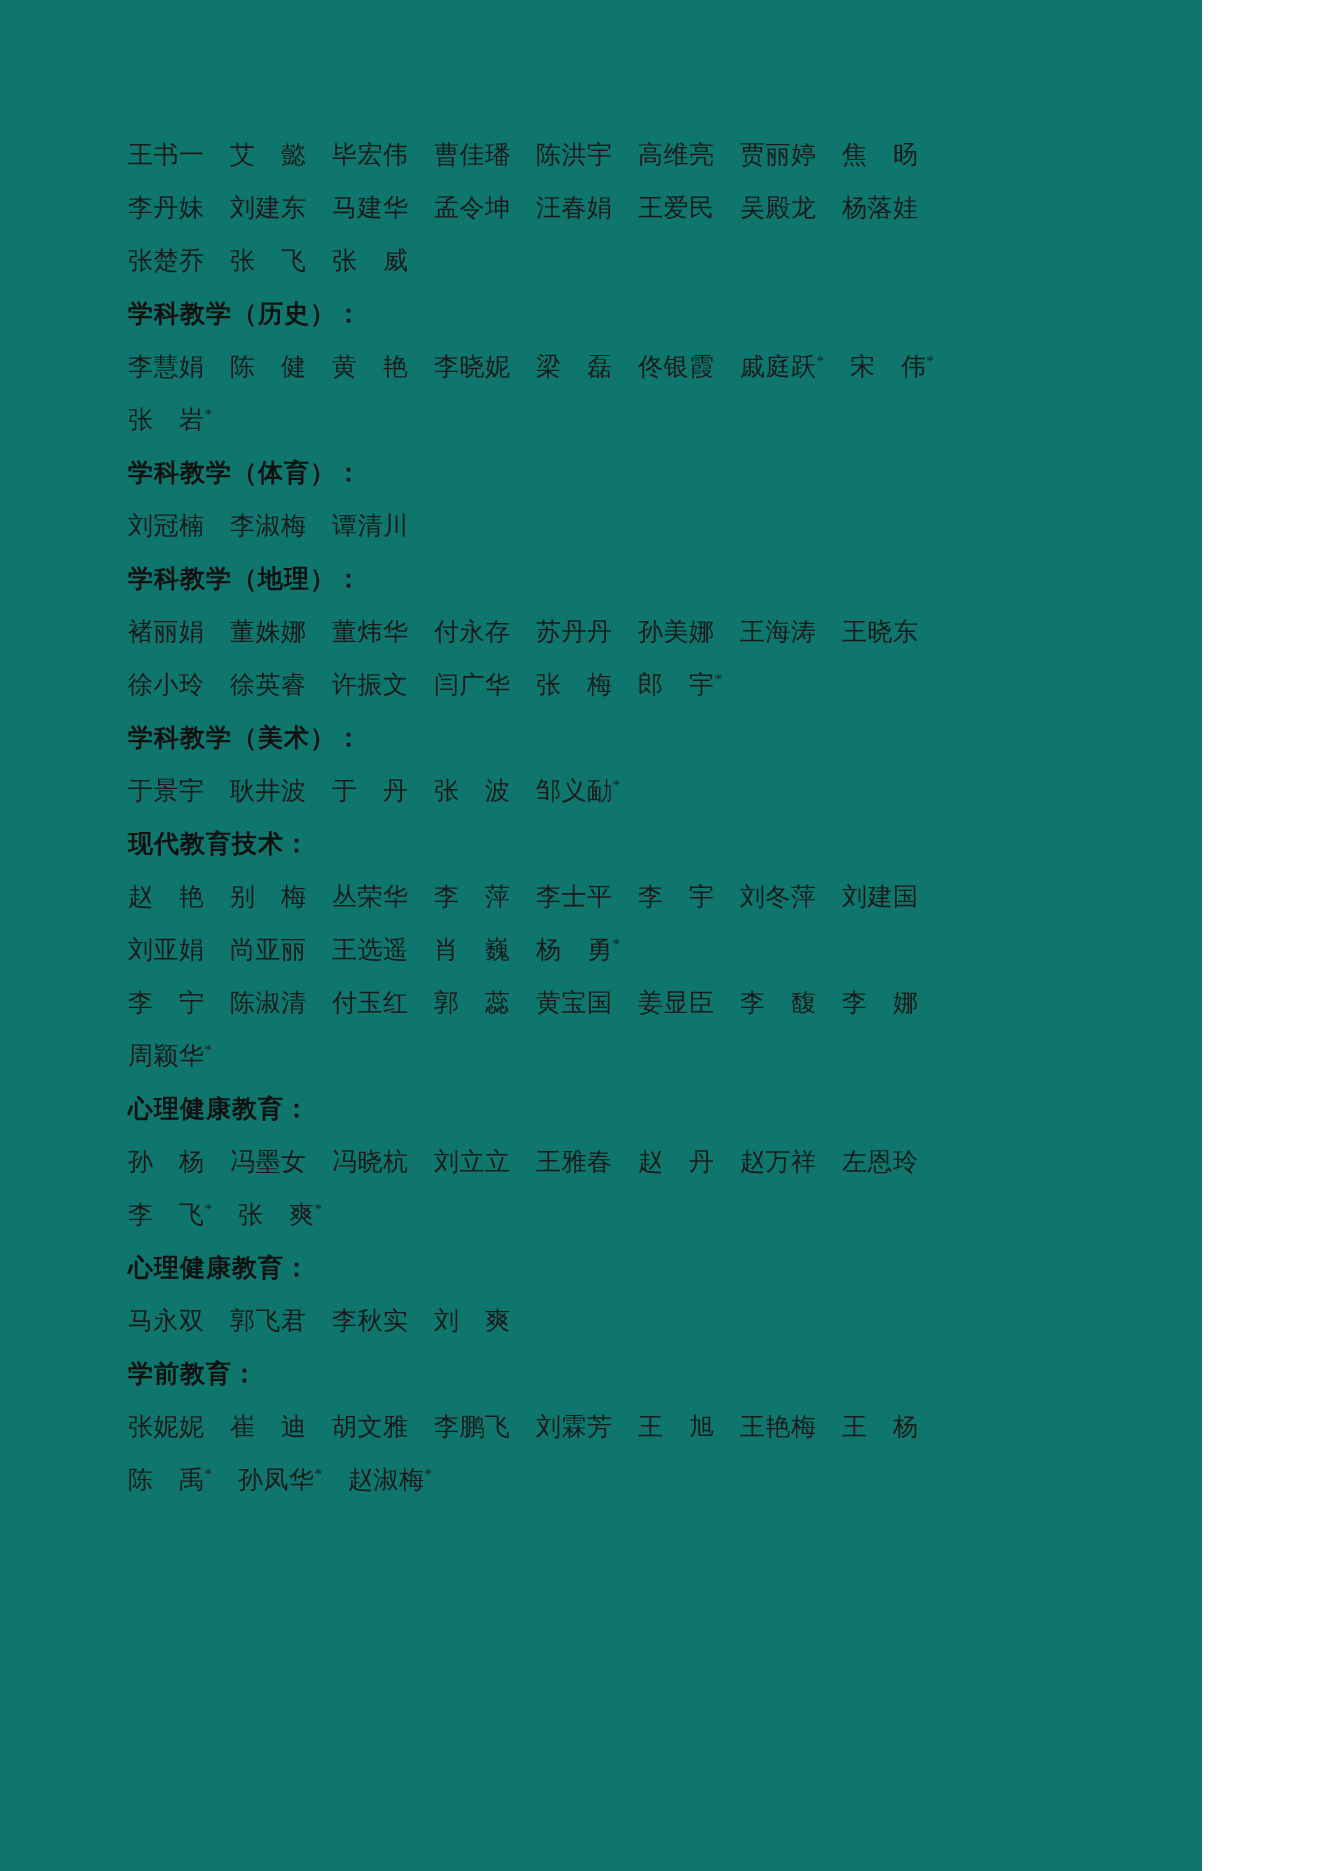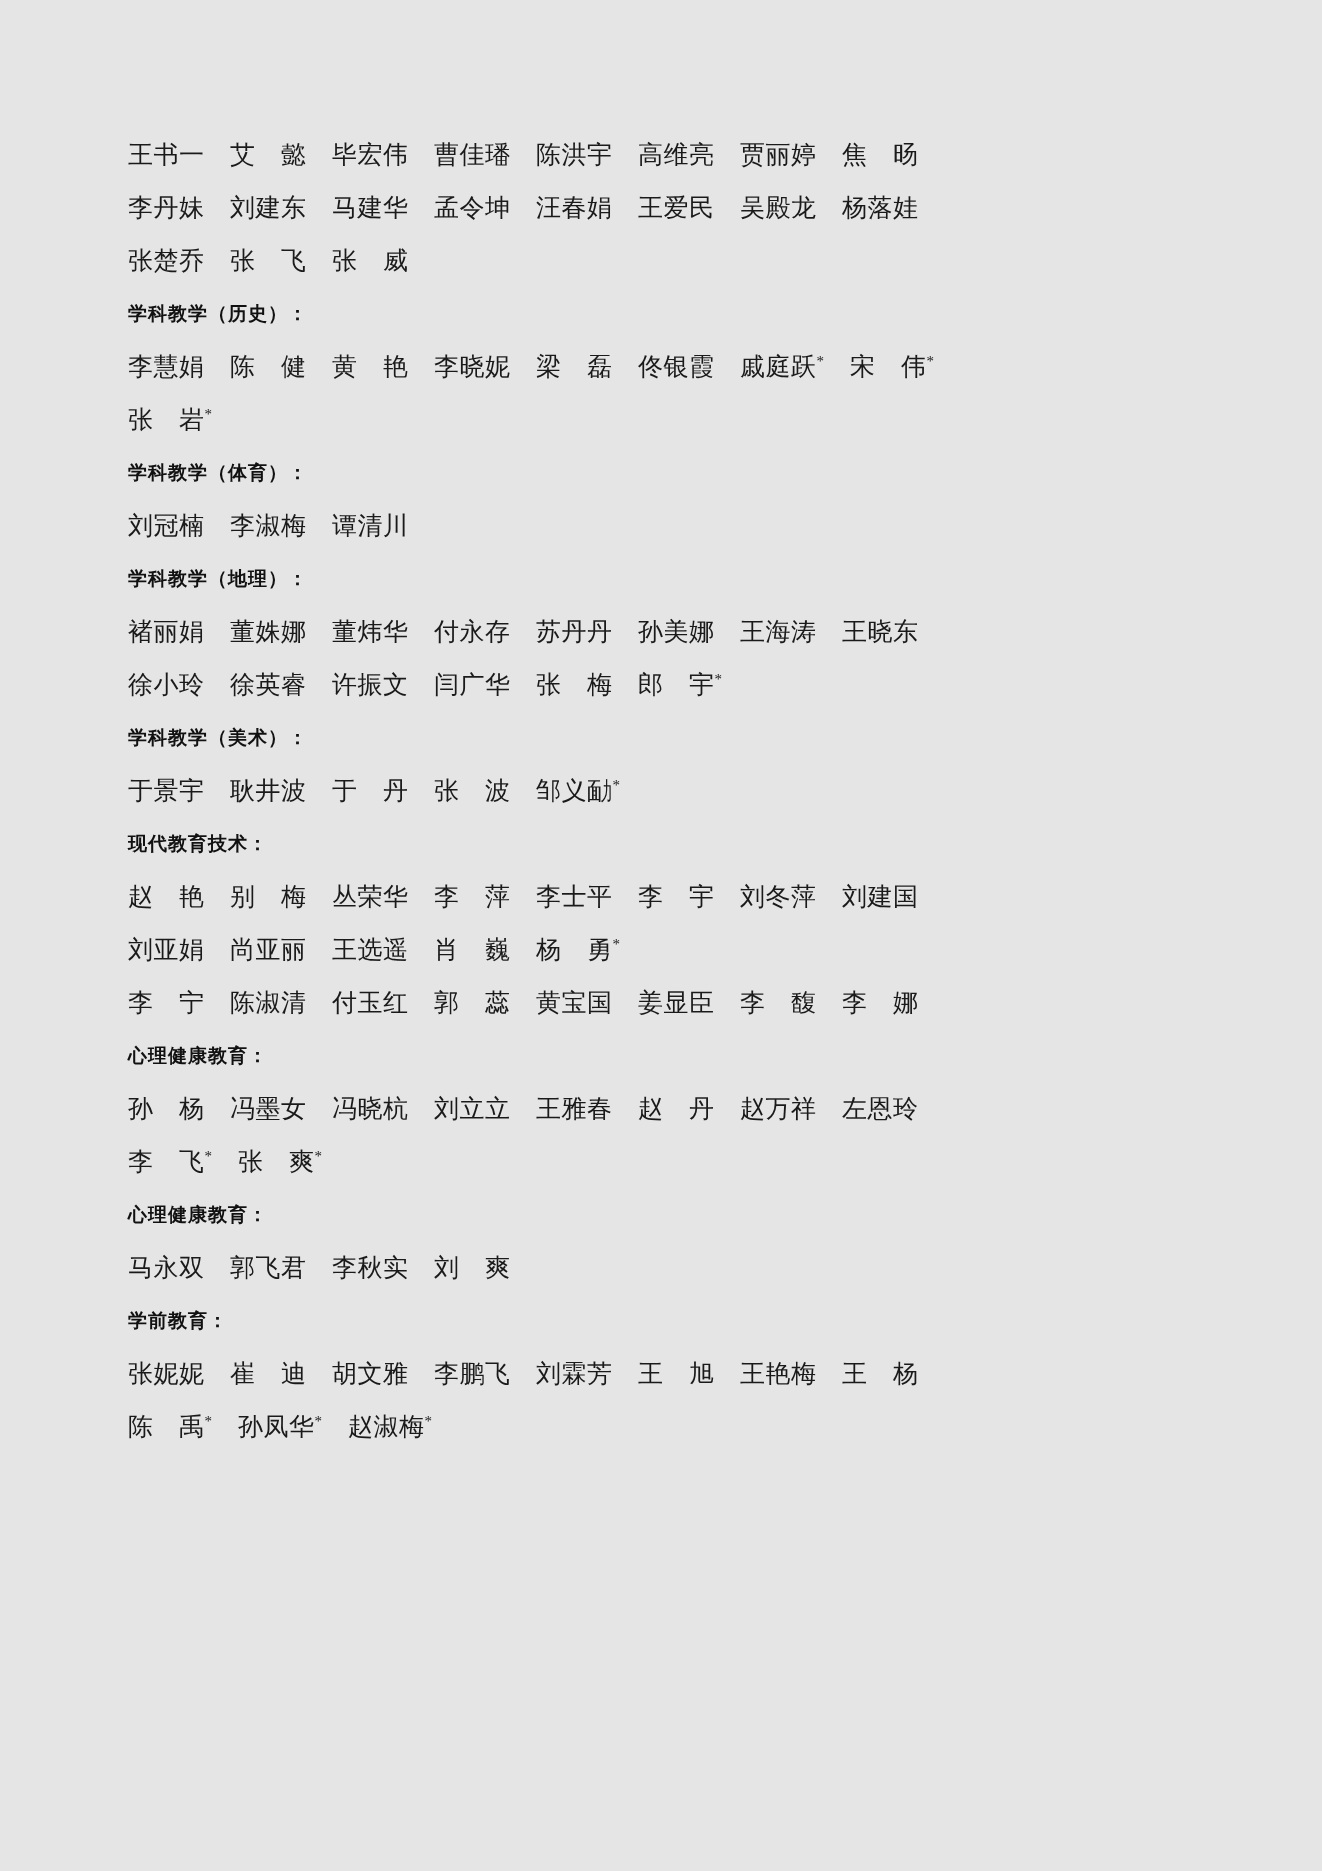--- a/index.html
+++ b/index.html
@@ -5,34 +5,34 @@
   html, body {
     margin: 0;
     padding: 0;
     background: #ffffff;
   }
   body {
     font-family: "Liberation Serif", "DejaVu Serif", serif;
     color: #1a1a1a;
   }
   .page {
-    width: 1322px;
+    width: 1202px;
     min-height: 1871px;
     box-sizing: border-box;
     padding: 128px 120px 76px 128px;
-    background: #e5e5e5;
+    background: #0f766e;
     position: relative;
   }
   .block {
     margin: 0;
   }
   .heading {
     font-family: "Liberation Serif", "DejaVu Serif", serif;
     font-weight: bold;
-    font-size: 19px;
+    font-size: 25px;
     line-height: 53px;
     letter-spacing: 1px;
     color: #111111;
     white-space: pre;
   }
   .names-line {
     font-size: 25px;
     line-height: 53px;
     letter-spacing: 0.5px;
     color: #1a1a1a;
@@ -72,20 +72,21 @@
         <div class="heading">学科教学（美术）：</div>
         <div class="names-line">于景宇　耿井波　于　丹　张　波　邹义勔<sup class="sup">*</sup></div>
       </div>
       <div class="block">
         <div class="heading">现代教育技术：</div>
         <div class="names-line">赵　艳　别　梅　丛荣华　李　萍　李士平　李　宇　刘冬萍　刘建国</div>
         <div class="names-line">刘亚娟　尚亚丽　王选遥　肖　巍　杨　勇<sup class="sup">*</sup></div>
       </div>
       <div class="block">
         <div class="names-line">李　宁　陈淑清　付玉红　郭　蕊　黄宝国　姜显臣　李　馥　李　娜</div>
+        <div class="names-line">周颖华<sup class="sup">*</sup></div>
       </div>
       <div class="block">
         <div class="heading">心理健康教育：</div>
         <div class="names-line">孙　杨　冯墨女　冯晓杭　刘立立　王雅春　赵　丹　赵万祥　左恩玲</div>
         <div class="names-line">李　飞<sup class="sup">*</sup>　张　爽<sup class="sup">*</sup></div>
       </div>
       <div class="block">
         <div class="heading">心理健康教育：</div>
         <div class="names-line">马永双　郭飞君　李秋实　刘　爽</div>
       </div>

